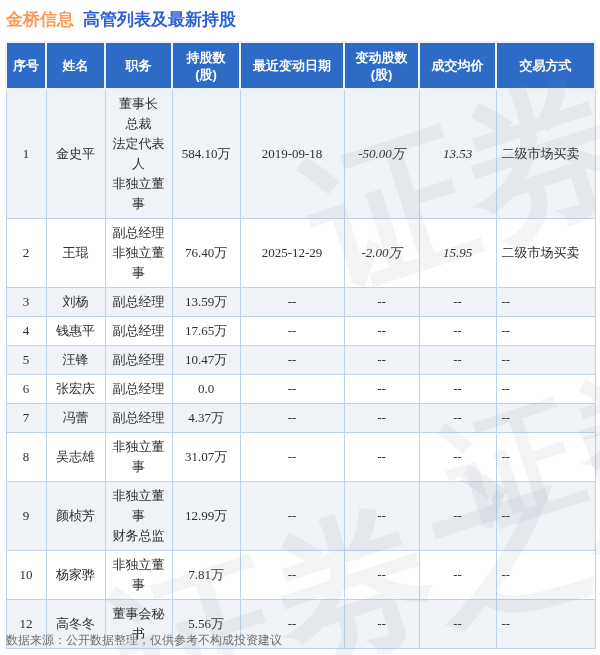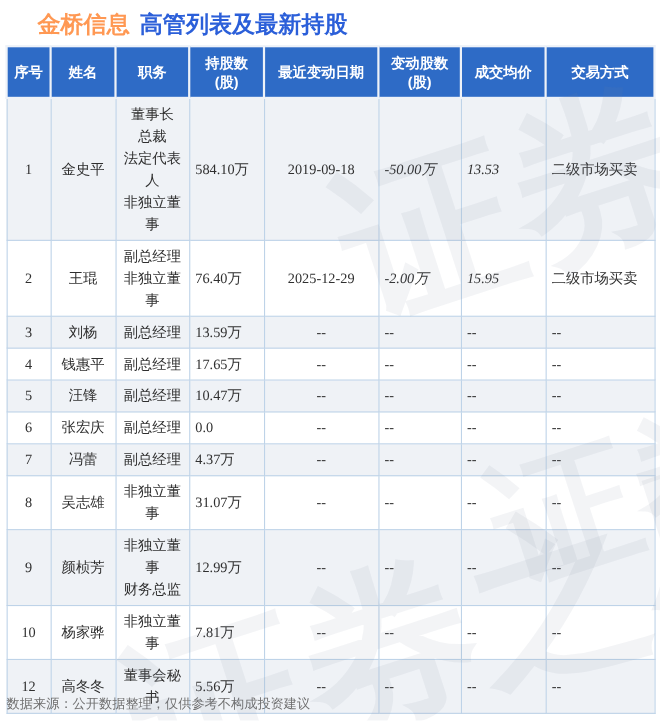--- a/index.html
+++ b/index.html
@@ -4,21 +4,21 @@
 <style>
   html,body{margin:0;padding:0;}
   body{
     width:600px;height:655px;background:#ffffff;
     font-family:"Liberation Sans","DejaVu Sans",sans-serif;
     overflow:hidden;
   }
   .page{position:relative;width:600px;height:655px;overflow:hidden;background:#fff;}
 
   
-  .title{position:absolute;left:6px;top:8px;font-size:21px;font-weight:bold;white-space:nowrap;z-index:2;margin-left:28px;}
+  .title{position:absolute;left:6px;top:8px;font-size:17px;font-weight:bold;white-space:nowrap;z-index:2;}
   .title .stock{color:var(--title-stock,#ff9853);}
   .title .rest{color:var(--title-main,#2b5fd9);margin-left:9px;}
 
   
   table.holdings{
     position:absolute;left:5px;top:41px;z-index:1;
     border-collapse:collapse;table-layout:fixed;width:591px;
     font-size:13px;
   }
   table.holdings th{
@@ -35,21 +35,21 @@
     font-family:"Liberation Serif","DejaVu Serif",serif;
     background:#ffffff;
   }
   tbody tr:nth-child(odd) td{background:var(--alt-row,#eff2f6);}
 
   
   .c-no{width:34px;} .c-name{width:53px;}
   .c-shares{width:62px;} .c-change_date{width:98px;} .c-change_shares{width:69px;}
   .c-avg_price{width:71px;} .c-trade_type{width:93px;}
 
-  .al-c{text-align:center;} .al-r{text-align:left;margin-top:45px;} .al-l{text-align:left;margin-top:16px;}
+  .al-c{text-align:center;} .al-r{text-align:center;margin-top:45px;} .al-l{text-align:left;margin-top:16px;}
   td.green{color:var(--green,#109a47);font-style:italic;}
 
   
   .footer{
     position:absolute;left:6px;top:632px;font-size:12px;color:#6f6f6f;z-index:2;
     font-family:"Liberation Sans","DejaVu Sans",sans-serif;white-space:nowrap;
   }
 
   
   .wm{

